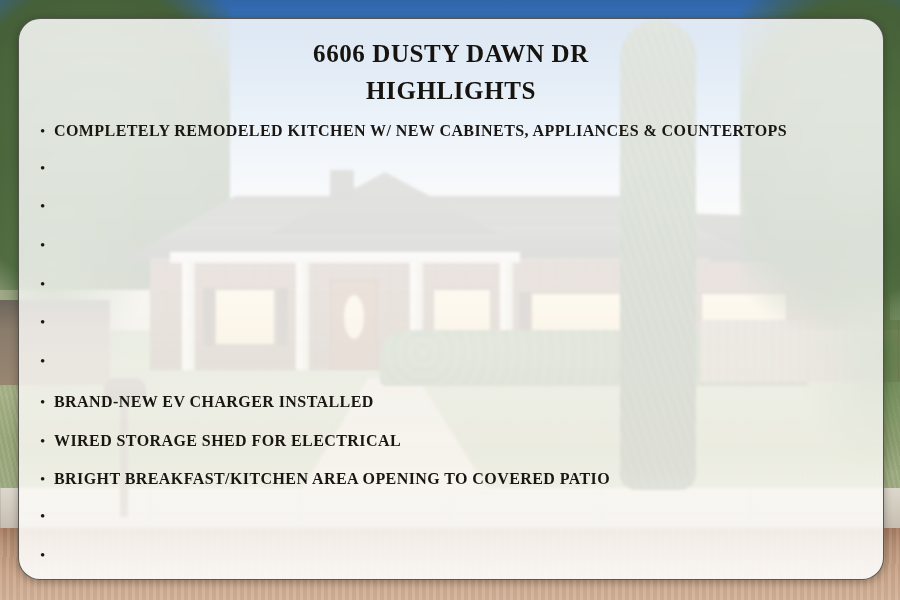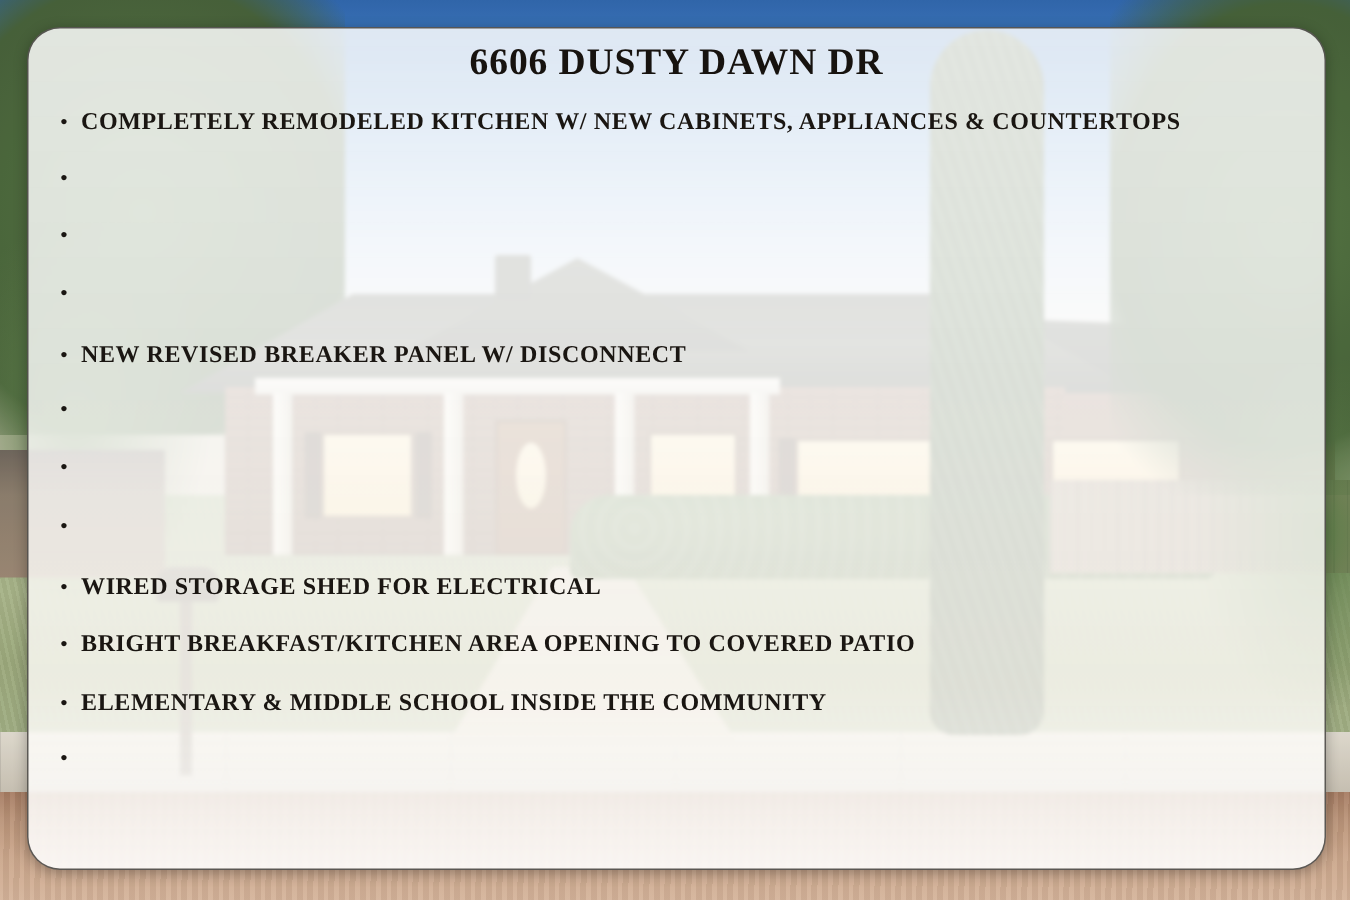--- a/index.html
+++ b/index.html
@@ -216,21 +216,21 @@
                               rgba(255,255,255,.88) 100%);
     backdrop-filter:blur(1.5px);
     box-shadow:0 2px 9px rgba(0,0,0,.30);
     overflow:hidden;
   }
 
   #card-inner { position:relative; width:100%; height:100%; }
 
   .title-block {
     text-align:center;
-    padding-top:4px;
+    padding-top:16px;
     color:#17130f;
   }
   .title-line {
     font-size:25px;
     font-weight:bold;
     letter-spacing:.6px;
     line-height:1.48;
     font-family:"Liberation Serif", serif;
   }
 
@@ -313,20 +313,21 @@
   <div class="mail-box"></div>
 
   <div class="haze"></div>
 </div>
 
 <div id="card">
   <div id="card-inner">
 
     <div class="title-block">
       <div class="title-line">6606 DUSTY DAWN DR</div>
+      <div class="title-line">HIGHLIGHTS</div>
     </div>
 
     <div class="bullets">
 
       <div class="bullet-row">
         <span class="bullet-dot">•</span>
         <span class="bullet-text">COMPLETELY REMODELED KITCHEN W/ NEW CABINETS, APPLIANCES &amp; COUNTERTOPS</span>
       </div>
 
       <div class="bullet-row">
@@ -336,48 +337,47 @@
       <div class="bullet-row">
         <span class="bullet-dot">•</span>
       </div>
 
       <div class="bullet-row">
         <span class="bullet-dot">•</span>
       </div>
 
       <div class="bullet-row">
         <span class="bullet-dot">•</span>
-        <span class="bullet-text">NEW REVISED BREAKER PANEL W/ DISCONNECT</span>
-      </div>
-
-      <div class="bullet-row">
-        <span class="bullet-dot">•</span>
-      </div>
-
-      <div class="bullet-row">
-        <span class="bullet-dot">•</span>
-      </div>
-
-      <div class="bullet-row">
-        <span class="bullet-dot">•</span>
+      </div>
+
+      <div class="bullet-row">
+        <span class="bullet-dot">•</span>
+      </div>
+
+      <div class="bullet-row">
+        <span class="bullet-dot">•</span>
+      </div>
+
+      <div class="bullet-row">
+        <span class="bullet-dot">•</span>
+        <span class="bullet-text">BRAND-NEW EV CHARGER INSTALLED</span>
       </div>
 
       <div class="bullet-row">
         <span class="bullet-dot">•</span>
         <span class="bullet-text">WIRED STORAGE SHED FOR ELECTRICAL</span>
       </div>
 
       <div class="bullet-row">
         <span class="bullet-dot">•</span>
         <span class="bullet-text">BRIGHT BREAKFAST/KITCHEN AREA OPENING TO COVERED PATIO</span>
       </div>
 
       <div class="bullet-row">
         <span class="bullet-dot">•</span>
-        <span class="bullet-text">ELEMENTARY &amp; MIDDLE SCHOOL INSIDE THE COMMUNITY</span>
       </div>
 
       <div class="bullet-row">
         <span class="bullet-dot">•</span>
       </div>
 
     </div>
   </div>
 </div>
 

